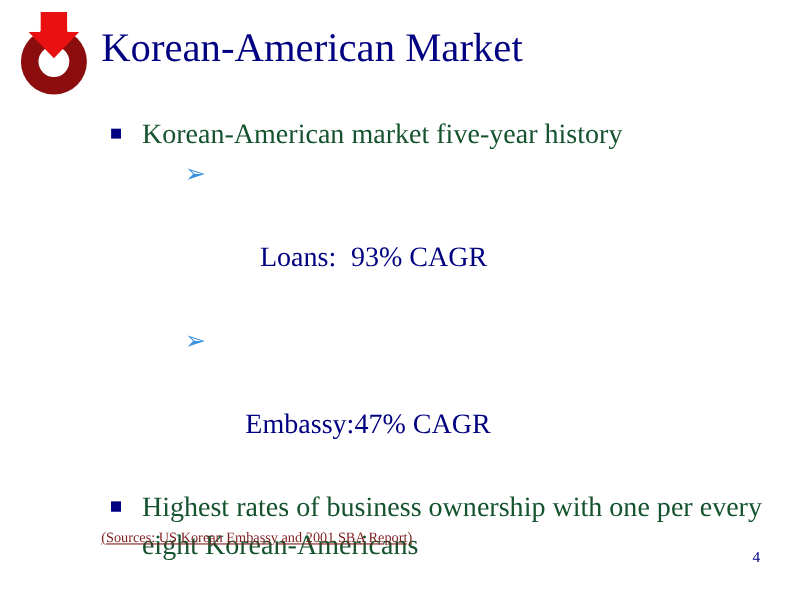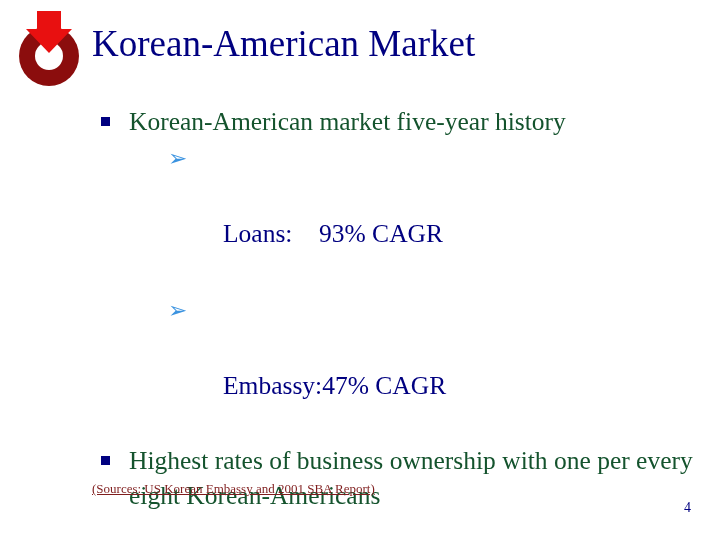--- a/index.html
+++ b/index.html
@@ -84,20 +84,21 @@
     width: 22px;
     height: 38px;
     line-height: 38px;
     color: #3B93E0;
     font-size: 23px;
     font-family: "DejaVu Sans", sans-serif;
   }
   .bullet-l2 .sub-label {
     display: inline-block;
     min-width: 96px;
+    text-align: center;
   }
 
   
   .footnote {
     position: absolute;
     left: 92px;
     top: 481px;
     font-size: 13px;
     line-height: 16px;
     color: #7f1d1d;

